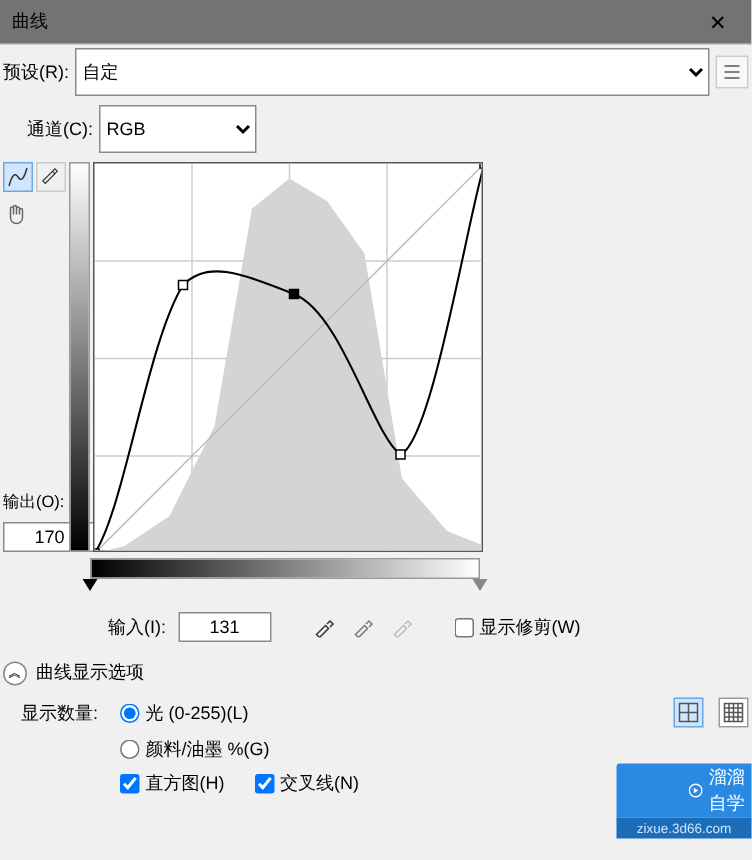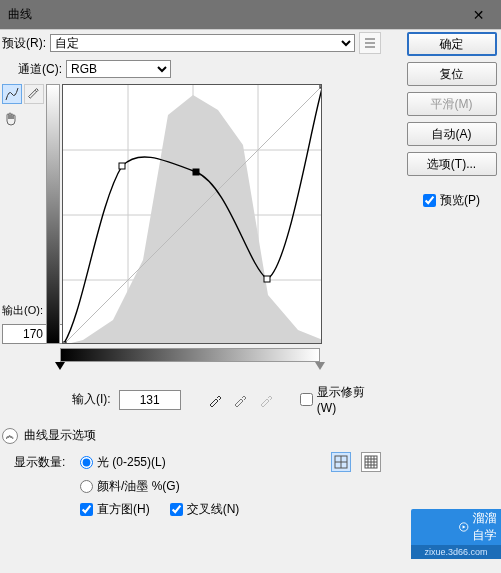--- a/index.html
+++ b/index.html
@@ -8,21 +8,21 @@
     .titlebar-title { flex: 1; font-size: 12px; }
     .close-btn { width: 45px; height: 30px; display: flex; align-items: center; justify-content: center; font-size: 14px; cursor: pointer; }
     .dialog-body { padding: 2px; display: flex; gap: 23px; }
     .main-col { flex: 1; }
     .side-col { width: 95px; display: flex; flex-direction: column; gap: 6px; align-items: center; }
     .btn { width: 90px; height: 24px; border: 1px solid #8a8a8a; background: linear-gradient(#fdfdfd,#e8e8e8); font-size: 12px; cursor: pointer; border-radius: 2px; }
     .btn.primary { border: 2px solid #2a6fc4; }
     .btn:disabled { color: #999; }
     .row { display: flex; align-items: center; gap: 4px; margin-bottom: 6px; }
     .label { white-space: nowrap; }
-    select { border: 1px solid #8a8a8a; height: 18px; font-size: 12px; background: #fff; }
+    select { border: 1px solid #8a8a8a; height: 32px; font-size: 12px; background: #fff; }
     .preset-select { flex: 1; }
     .channel-select { width: 105px; }
     .icon-btn { width: 22px; height: 22px; border: 1px solid #ccc; display: inline-flex; align-items: center; justify-content: center; background: #f8f8f8; cursor: pointer; }
     .curves-area { display: flex; gap: 2px; margin-bottom: 4px; }
     .left-tools { width: 42px; display: flex; flex-direction: column; gap: 6px; }
     .tool-row { display: flex; gap: 2px; }
     .tool { width: 20px; height: 20px; border: 1px solid #ccc; display: inline-flex; align-items: center; justify-content: center; font-size: 11px; cursor: pointer; }
     .tool.active { background: #d0e6ff; border-color: #6aa8e8; }
     .output-label { margin-top: auto; font-size: 11px; }
     .num-input { width: 62px; height: 20px; border: 1px solid #8a8a8a; text-align: center; font-size: 12px; }
@@ -209,31 +209,20 @@
             <span>直方图(H)</span>
           </label>
         <label class="chk">
             <input type="checkbox" checked="" style=""> 
             <span>交叉线(N)</span>
           </label>
       </div>
     </div>
   </div>
 
-  <div class="side-col">
-    <button class="btn primary">确定</button>
-    <button class="btn">复位</button>
-    <button class="btn" disabled="">平滑(M)</button>
-    <button class="btn">自动(A)</button>
-    <button class="btn">选项(T)...</button>
-    <label class="chk preview-chk">
-      <input type="checkbox" checked="" style=""> 
-        <span>预览(P)</span>
-    </label>
-  </div>
 </div>
 
 <div class="watermark">
   <svg width="16" height="16" viewBox="0 0 16 16">
       <circle cx="8" cy="8" r="7" fill="none" stroke="#fff" stroke-width="1.5"></circle>
       <path d="M6 5 L11 8 L6 11 Z" fill="#fff"></path>
     </svg>
   <span>溜溜自学</span>
 </div>
 <div class="watermark-sub">zixue.3d66.com</div>

